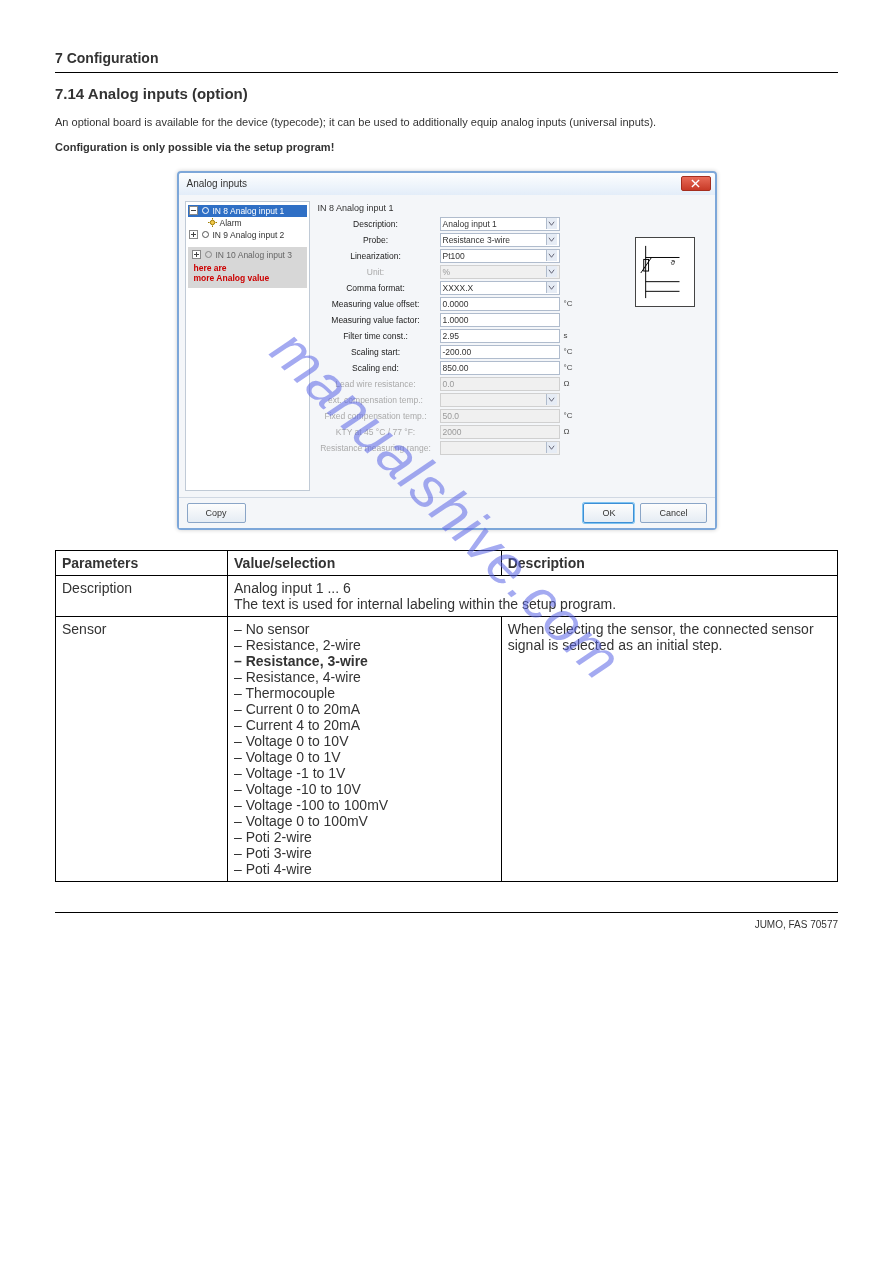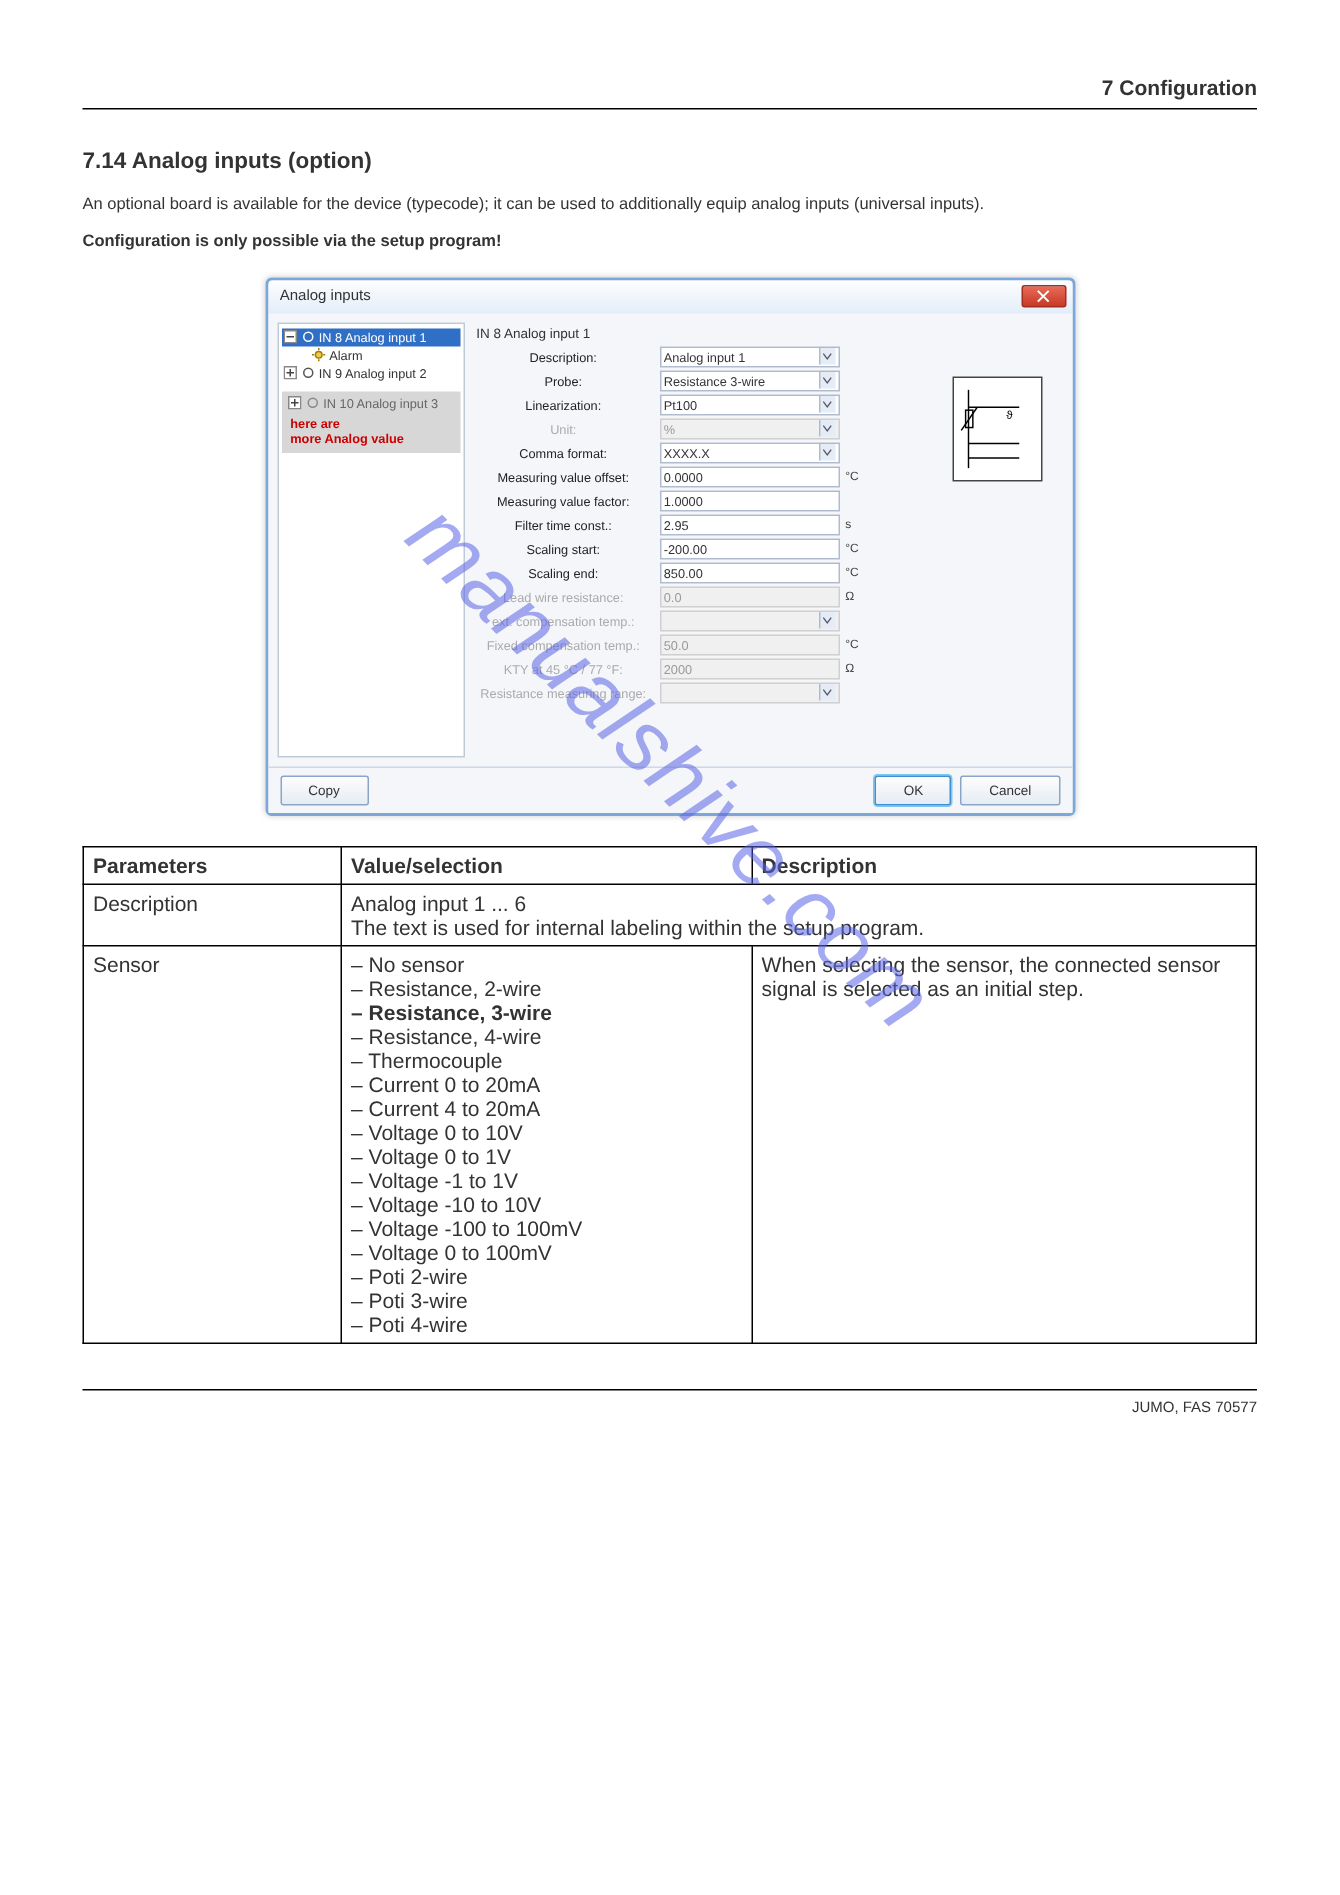--- a/index.html
+++ b/index.html
@@ -11,22 +11,21 @@
     width: 893px;
     margin: 0 auto;
     position: relative;
   }
   .page {
     padding: 50px 55px 40px 55px;
   }
   .header-section {
     border-bottom: 1px solid #000;
     padding-bottom: 6px;
-    margin-bottom: 26px;
-    text-align: right;
+    margin-bottom: 12px;
   }
   .header-section .section-label {
     font-size: 14px;
     font-weight: bold;
   }
   .section-heading {
     font-size: 15px;
     font-weight: bold;
     margin-bottom: 12px;
   }

